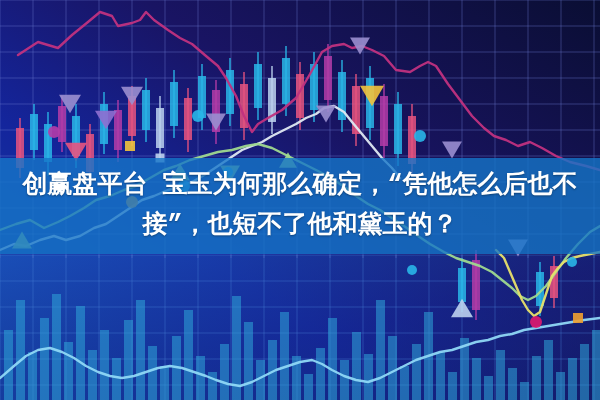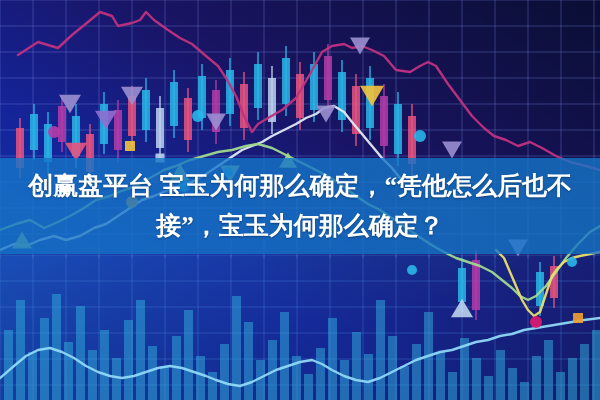--- a/index.html
+++ b/index.html
@@ -5,21 +5,21 @@
   html, body {
     margin: 0;
     padding: 0;
     background: #000;
   }
   #stage {
     position: relative;
     width: 600px;
     height: 400px;
     overflow: hidden;
-    font-family: Liberation Serif, serif;
+    font-family: Liberation Mono, monospace;
     background: #0c1040;
   }
   #bg-svg {
     position: absolute;
     left: 0; top: 0;
     width: 600px;
     height: 400px;
     display: block;
   }
   #headline-band {
@@ -288,17 +288,17 @@
           <rect x="125" y="141" width="10" height="10" fill="#f2c33c" fill-opacity="0.9"></rect>
           <rect x="573" y="313" width="10" height="10" fill="#f0a030" fill-opacity="0.9"></rect>
           <rect x="155.5" y="153.5" width="9" height="9" fill="#bcd2ee" fill-opacity="0.9"></rect>
         </g>
     </g>
   </svg>
 
   <div id="headline-band">
     <div id="headline-text">
         <div>创赢盘平台 宝玉为何那么确定，“凭他怎么后也不</div>
-        <div>接”，宝玉为何那么确定？</div>
+        <div>接”，也短不了他和黛玉的？</div>
       </div>
   </div>
 
 </div>
 
 </body></html>

